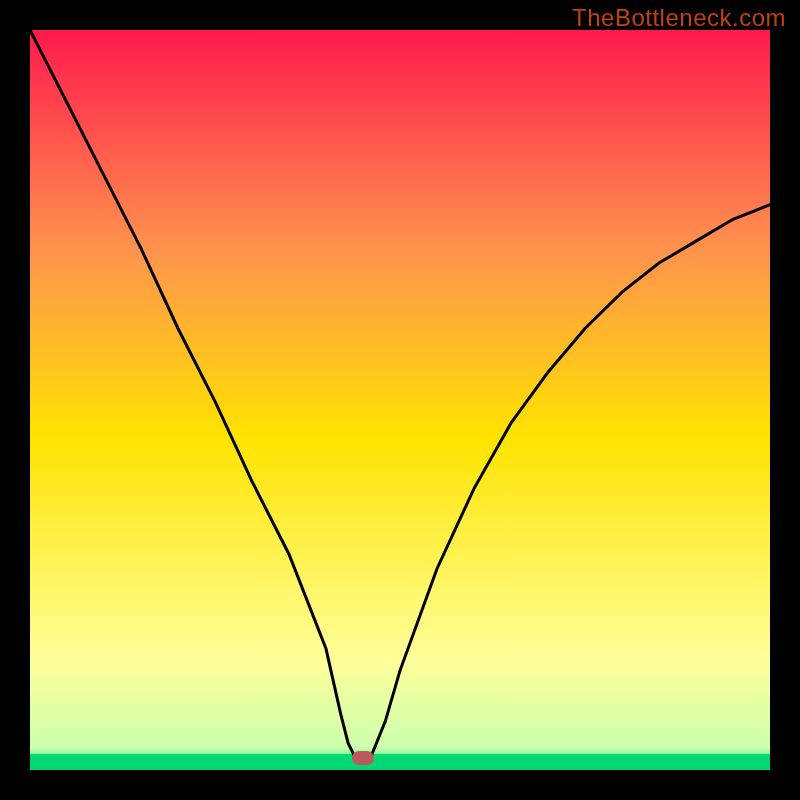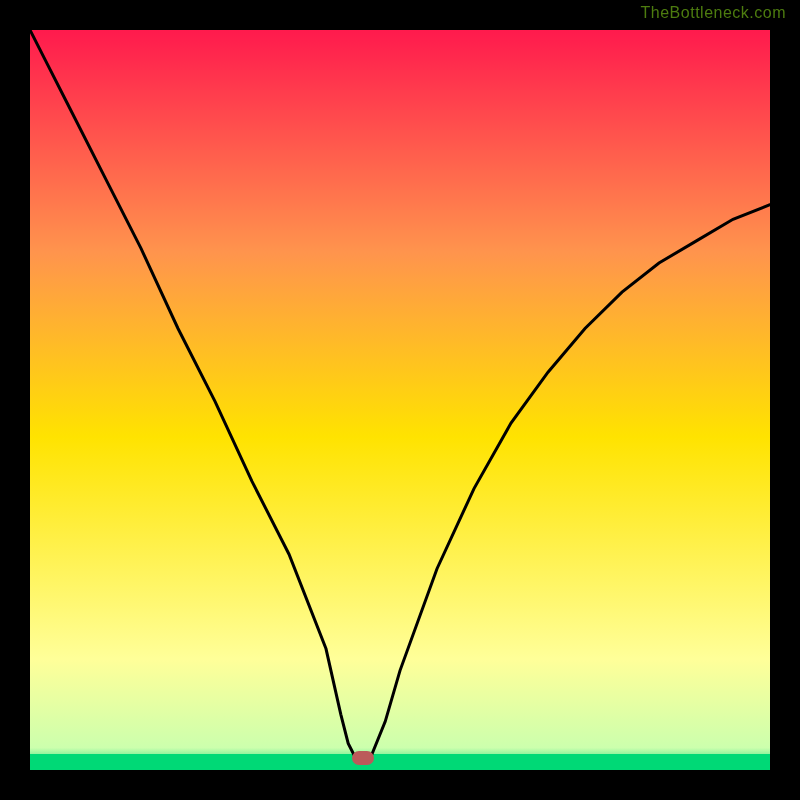--- a/index.html
+++ b/index.html
@@ -8,22 +8,22 @@
     background: #fff;
     width: 800px;
     height: 800px;
     position: relative;
     font-family: Arial, Helvetica, sans-serif;
   }
   .watermark {
     position: absolute;
     top: 4px;
     right: 14px;
-    color: #4d7c0f;
-    font-size: 16px;
+    color: #c2410c;
+    font-size: 24px;
     font-weight: 500;
     letter-spacing: 0.5px;
     z-index: 10;
   }
   .frame {
     position: absolute;
     left: 0;
     top: 0;
     width: 800px;
     height: 800px;

